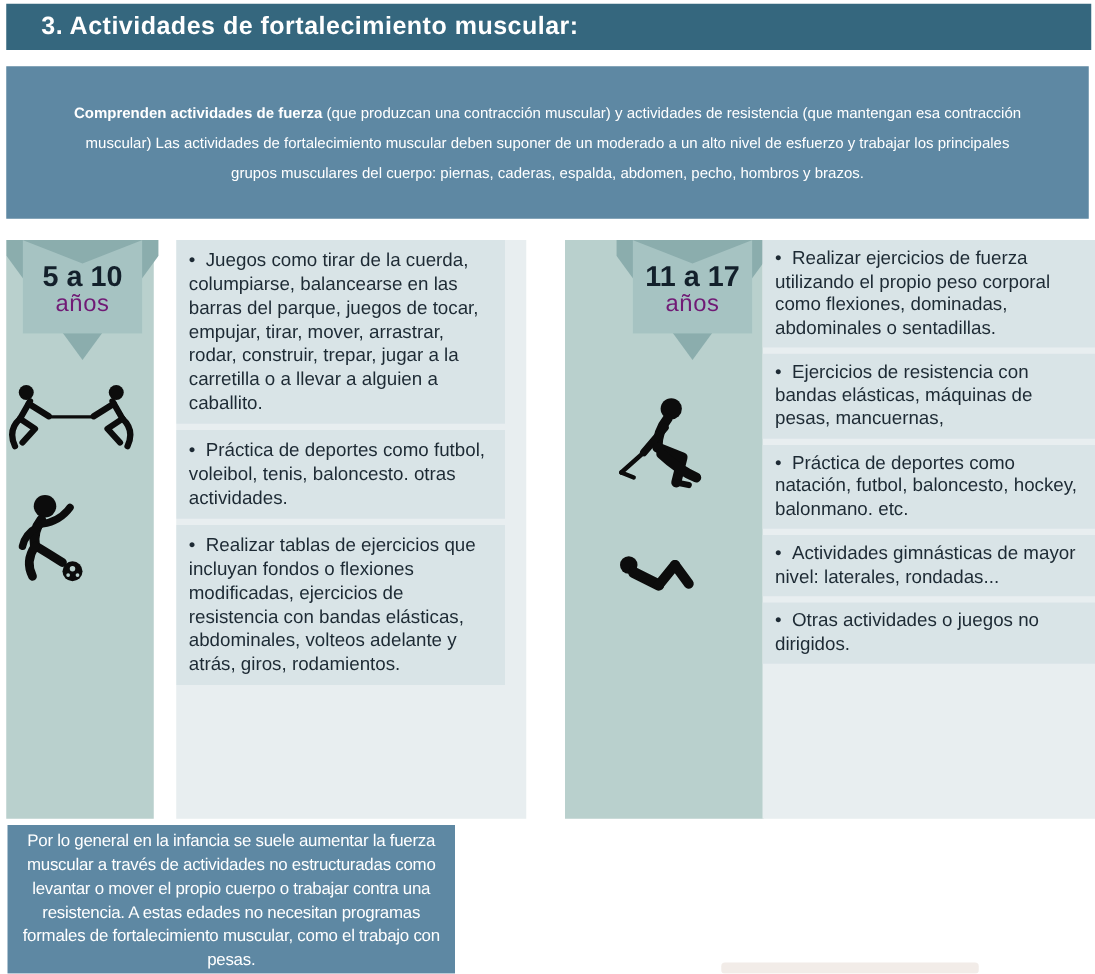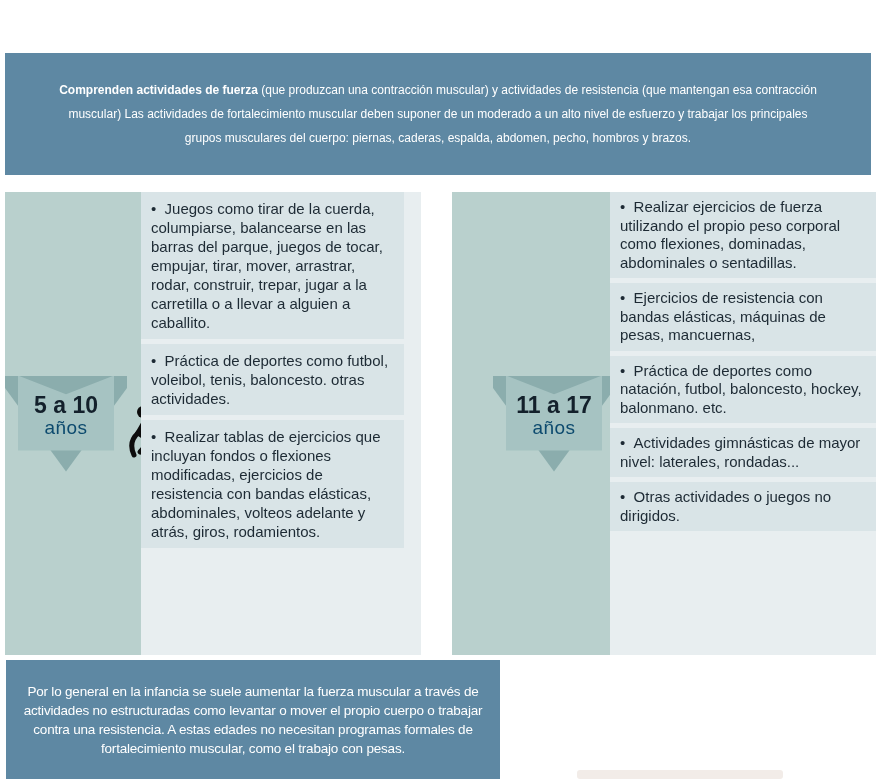--- a/index.html
+++ b/index.html
@@ -15,39 +15,39 @@
 
   .intro-box{
     position:absolute;left:5px;top:53px;width:866px;height:122px;
     background:#5e88a3;color:#ffffff;display:flex;align-items:center;justify-content:center;
     text-align:center;font-size:12px;line-height:24px;padding:0 52px;box-sizing:border-box;
   }
   .intro-box b{font-weight:bold;}
 
   
   .icon-panel{
-    position:absolute;top:192px;width:136px;height:463px;background:#b9d0cd;
-    display:flex;flex-direction:row;align-items:center;
+    position:absolute;top:192px;width:118px;height:463px;background:#b9d0cd;
+    display:flex;flex-direction:column;
   }
   .icon-panel.left{left:5px;}
   .icon-panel.right{left:452px;padding-left:41px;}
 
   
   .ribbon{position:relative;width:122px;height:96px;flex:none;}
   .ribbon-back{
     position:absolute;left:0;top:0;width:122px;height:96px;background:#8badad;
     clip-path:polygon(0 0,100% 0,100% 13%,50% 100%,0 13%);
   }
   .ribbon-body{
     position:absolute;left:13px;top:0;width:96px;height:75px;background:#a6c3c2;
     clip-path:polygon(0 0,50% 25%,100% 0,100% 100%,0 100%);
     text-align:center;
   }
   .age-range{display:block;margin-top:17px;font-size:23px;font-weight:bold;color:#13202b;line-height:24px;}
-  .age-unit{display:block;font-size:19px;color:#0c4a6e;line-height:21px;letter-spacing:.5px;}
+  .age-unit{display:block;font-size:19px;color:#701a75;line-height:21px;letter-spacing:.5px;}
 
   .figure{flex:none;}
   .fig-tug{margin-top:18px;}
   .fig-soccer{margin-top:30px;}
   .fig-hockey{margin-top:28px;}
   .fig-situp{margin-top:10px;}
 
   
   .bullets-panel{
     position:absolute;top:192px;height:463px;background:#e8eef0;
@@ -63,34 +63,37 @@
   .bullets-panel.right .bullet{line-height:18.5px;padding:6px 10px;}
   .bullet::before{content:"\2022\00a0\00a0";}
 
   
   .note-box{
     position:absolute;background:#5e88a3;color:#ffffff;
     display:flex;align-items:center;justify-content:center;text-align:center;
     box-sizing:border-box;
     font-size:13.5px;line-height:19px;letter-spacing:-.2px;
   }
-  .note-box.left{left:6px;top:660px;width:494px;height:119px;padding:6px 12px;}
+  .note-box.left{left:6px;top:660px;width:358px;height:119px;padding:6px 12px;}
   .note-box.right{left:455px;top:657px;width:416px;height:63px;padding:4px 8px;}
 
   .faint-bar{
     position:absolute;left:577px;top:770px;width:206px;height:9px;
     background:#f2ece8;border-radius:3px;
   }
   svg{display:block;}
 </style>
 </head>
 <body>
 
 <div class="canvas">
 
+  <header class="title-bar">
+    <span>3. Actividades de fortalecimiento muscular:</span>
+  </header>
 
   <section class="intro-box">
     <p style="margin:0"><b>Comprenden actividades de fuerza</b><span> (que produzcan una contracción muscular) y actividades de resistencia (que mantengan esa contracción muscular) Las actividades de fortalecimiento muscular deben suponer de un moderado a un alto nivel de esfuerzo y trabajar los principales grupos musculares del cuerpo: piernas, caderas, espalda, abdomen, pecho, hombros y brazos.</span></p>
   </section>
 
   <aside class="icon-panel left">
     <div class="ribbon">
       <div class="ribbon-back"></div>
       <div class="ribbon-body">
         <span class="age-range">5 a 10</span>

